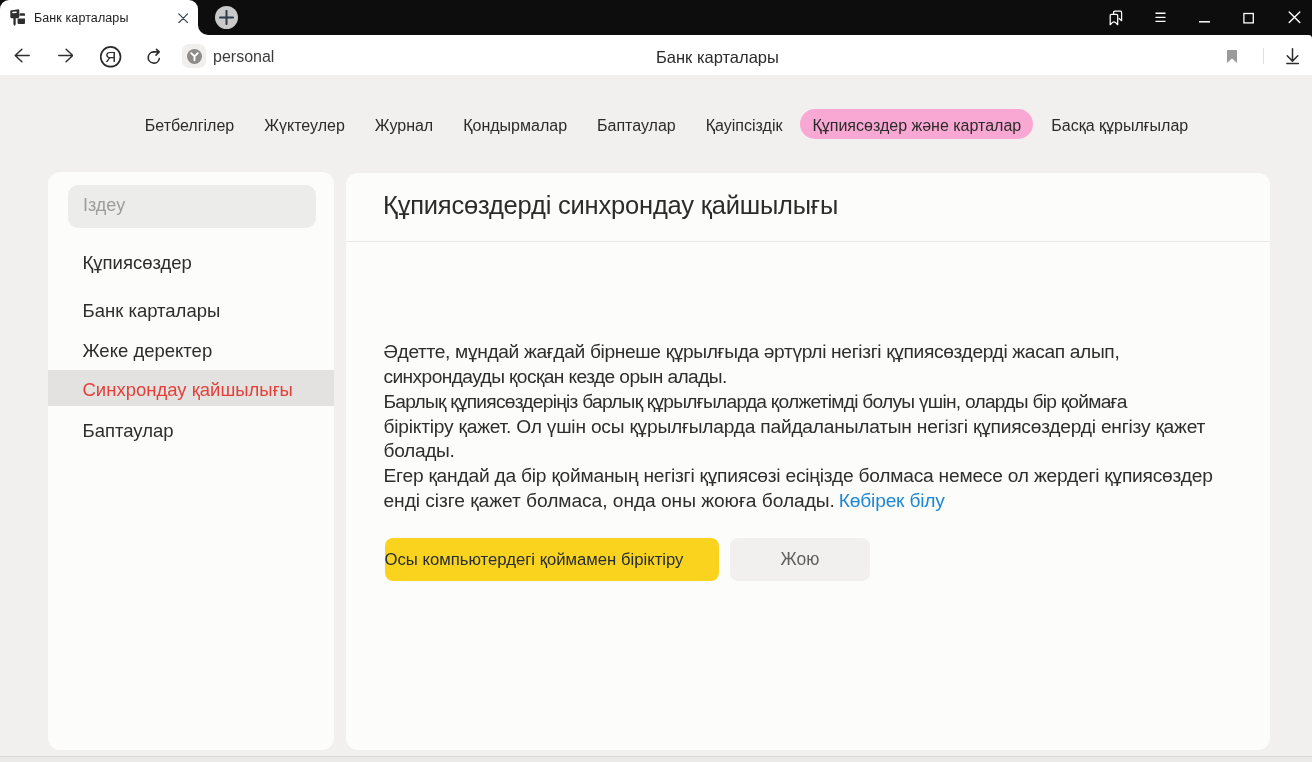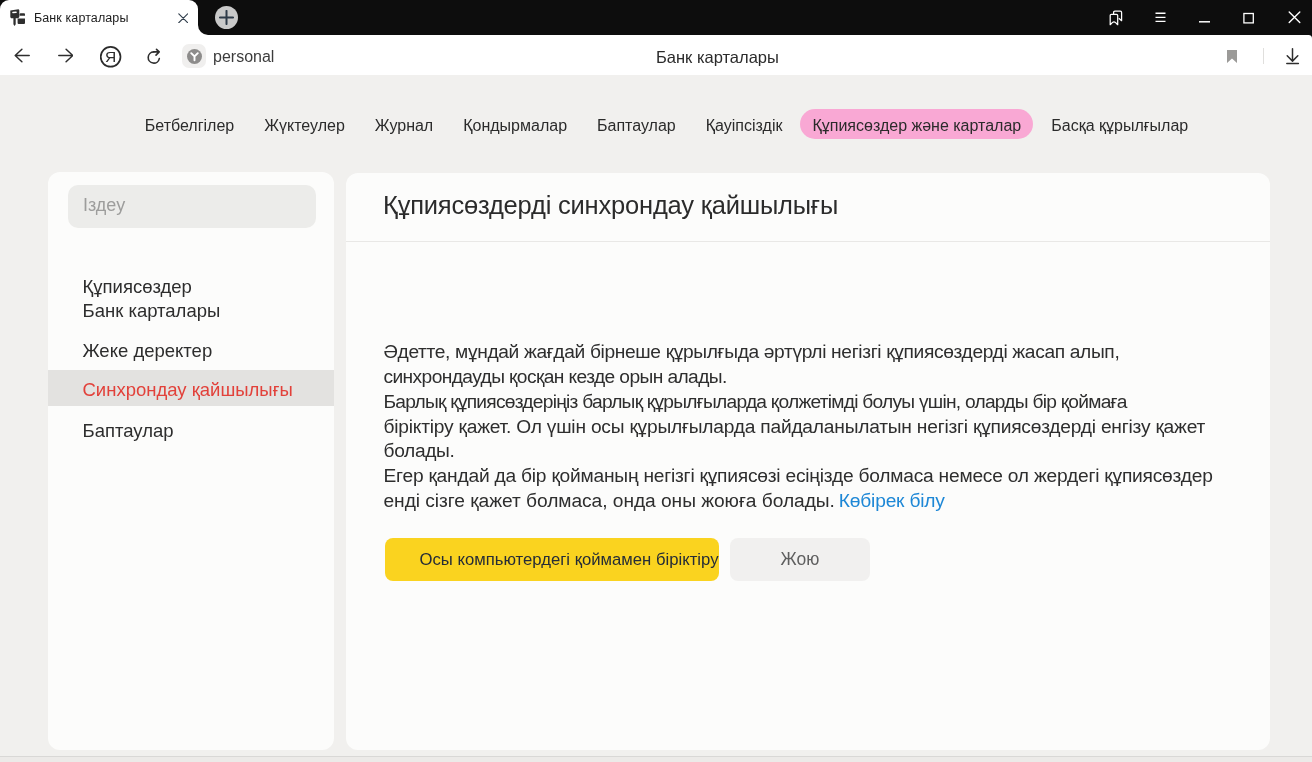--- a/index.html
+++ b/index.html
@@ -41,21 +41,21 @@
   #side-sel-band { left:0px; top:198px; width:286px; height:36px; background:#e3e2e0; }
   #side-sel { left:34.5px; top:207px; font-size:18.5px; color:#e2413a; position:absolute; }
 
   
   #main { left:346px; top:173px; width:924px; height:577px; background:#fcfcfb; border-radius:12px; }
   #m-head { position:absolute; left:37px; top:17.5px; font-size:25.5px; color:#2b2b2b; letter-spacing:-0.2px; }
   #m-sep { position:absolute; left:0; top:68px; width:924px; height:1px; background:#e9e8e6; }
   #m-bold { position:absolute; left:37.5px; top:105px; font-size:19.9px; font-weight:bold; color:#252525; line-height:23.4px; letter-spacing:-0.38px; white-space:nowrap; }
   #m-body { position:absolute; left:37.5px; top:167.2px; font-size:19.2px; color:#2e2e2e; line-height:24.8px; letter-spacing:-0.35px; white-space:nowrap; }
   #m-link { color:#1d87d6; text-decoration:none; margin-left:4px; letter-spacing:-0.2px; }
-  #btn-yellow { position:absolute; left:38.5px; top:365px; width:334px; height:43px; background:#fad31f; border-radius:8px; font-size:16.7px; color:#252c37; text-align:right; line-height:43px; }
+  #btn-yellow { position:absolute; left:38.5px; top:365px; width:334px; height:43px; background:#fad31f; border-radius:8px; font-size:16.7px; color:#252c37; text-align:left; line-height:43px; }
   #btn-grey { position:absolute; left:384px; top:365px; width:140px; height:43px; background:#f1f0ef; border-radius:8px; font-size:17.5px; color:#5f5f5f; text-align:center; line-height:43px; }
 
   
   #bottomline { left:0; top:756px; width:1312px; height:1px; background:#d9d8d6; }
   #bottomstrip { left:0; top:757px; width:1312px; height:5px; background:#eceae8; }
 </style>
 </head>
 <body>
 
 <div class="abs" id="chrome-base"></div>
@@ -138,21 +138,21 @@
   <div class="nav">Баптаулар</div>
   <div class="nav">Қауіпсіздік</div>
   <div class="nav sel">Құпиясөздер және карталар</div>
   <div class="nav">Басқа құрылғылар</div>
 </div>
 
 <div class="abs" id="sidebar">
   <div class="abs" id="searchbox">
       <span>Іздеу</span>
     </div>
-  <div class="abs sideitem" style="top:104px">Құпиясөздер</div>
+  <div class="abs sideitem" style="top:80px">Құпиясөздер</div>
   <div class="abs sideitem" style="top:128px">Банк карталары</div>
   <div class="abs sideitem" style="top:168px">Жеке деректер</div>
   <div class="abs" id="side-sel-band"></div>
   <div id="side-sel">Синхрондау қайшылығы</div>
   <div class="abs sideitem" style="top:248px">Баптаулар</div>
 </div>
 
 <div class="abs" id="main">
   <div id="m-head">Құпиясөздерді синхрондау қайшылығы</div>
   <div id="m-sep"></div>

